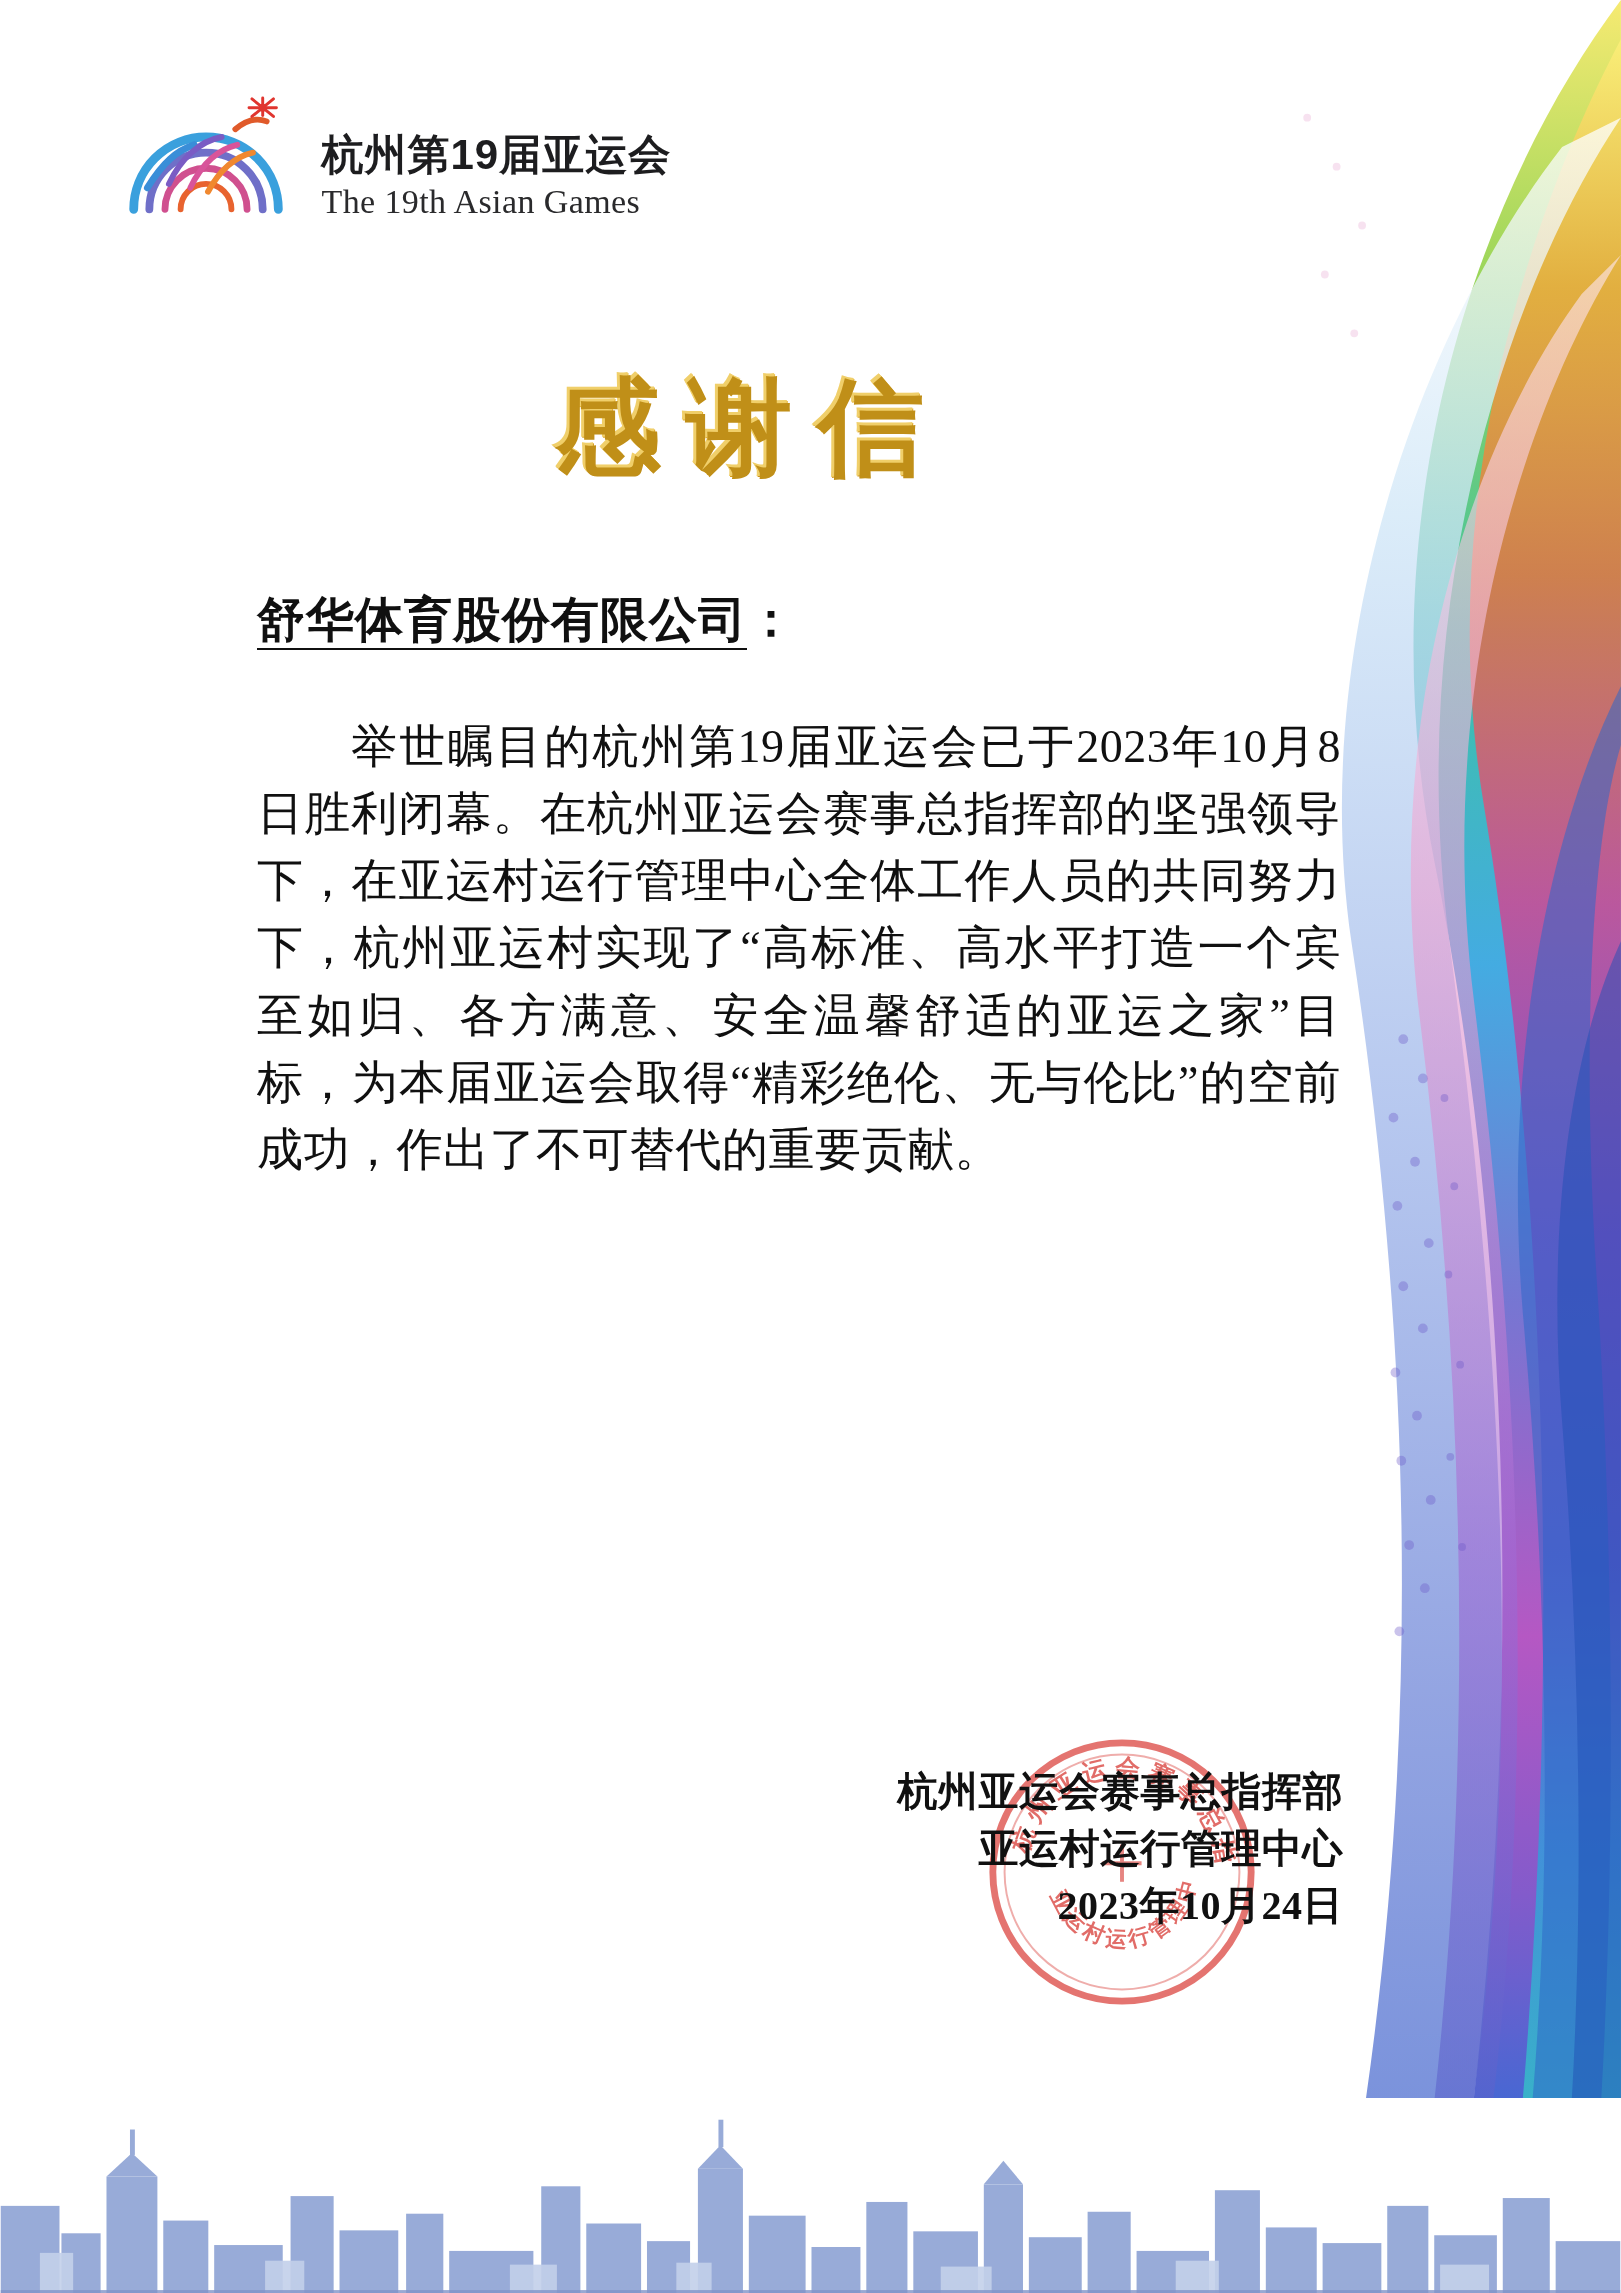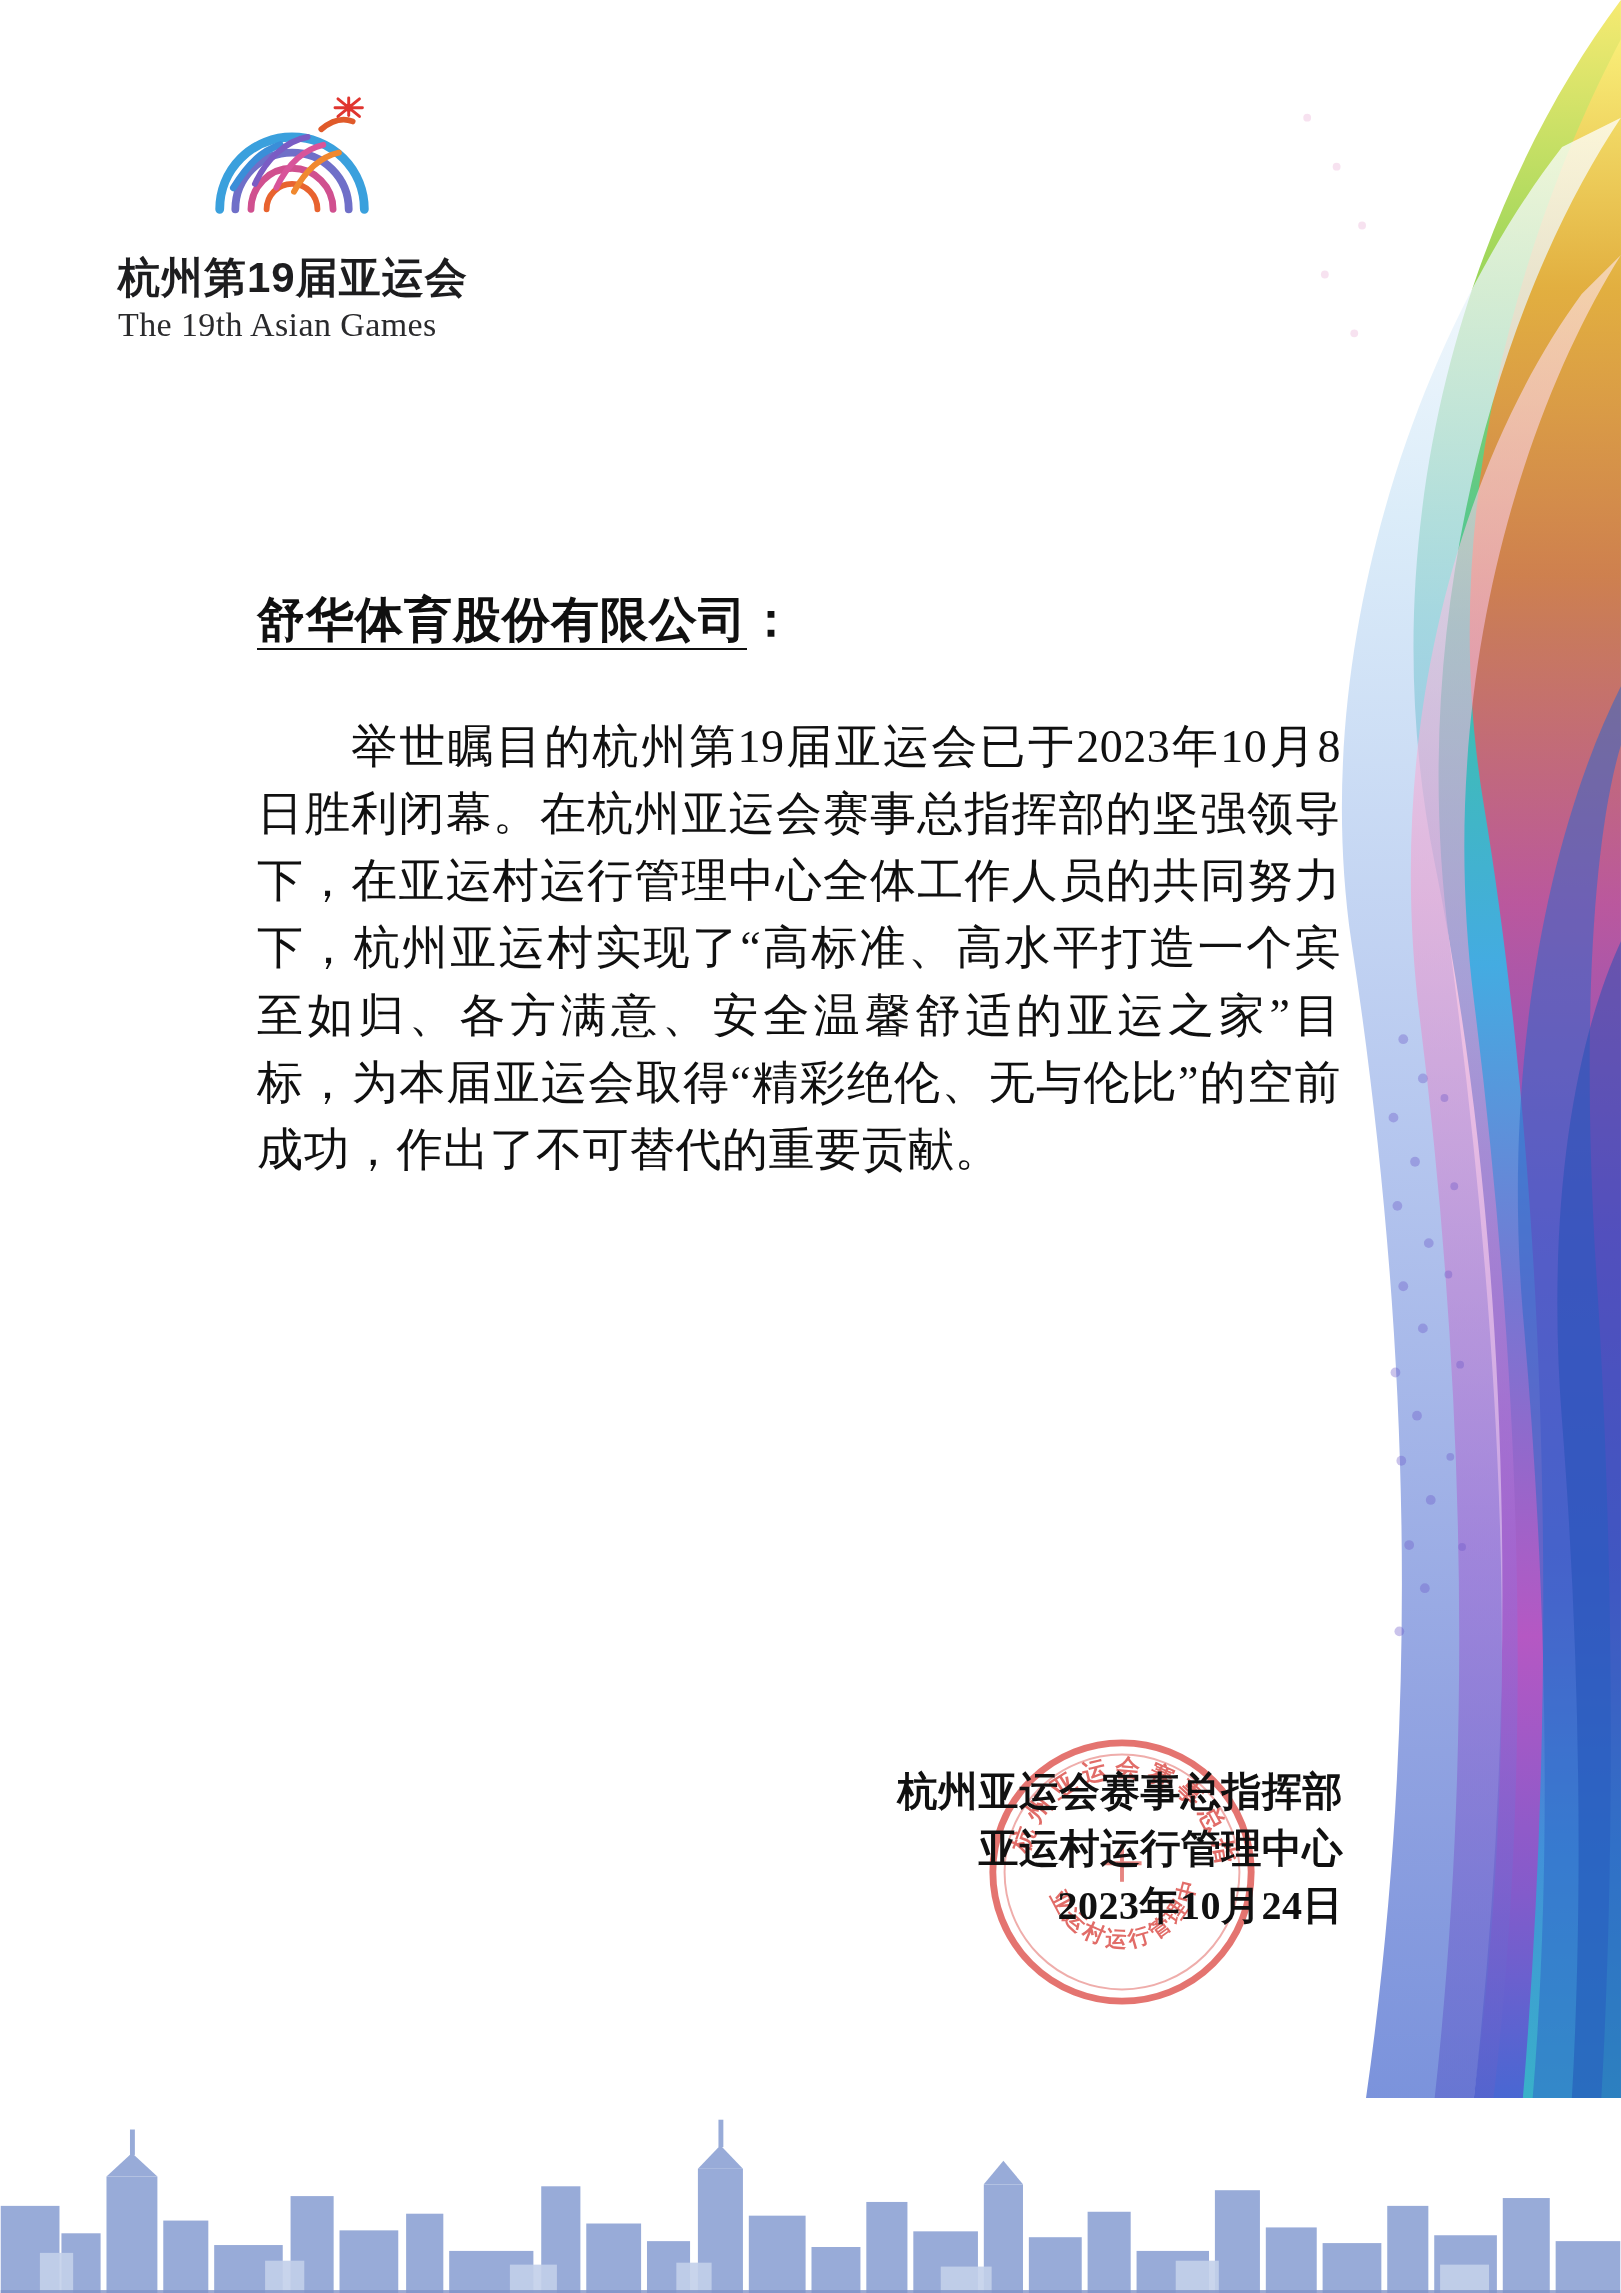--- a/index.html
+++ b/index.html
@@ -29,23 +29,22 @@
     pointer-events: none;
   }
   .ribbon-wrap svg { display: block; }
 
   
   .header {
     position: absolute;
     top: 94px;
     left: 118px;
     display: flex;
-    align-items: center;
+    align-items: flex-end;
     gap: 25.5px;
-    flex-direction: column;
   }
   .emblem {
     width: 178px;
     height: 129px;
     position: relative;
   }
   .emblem svg { display: block; }
   .emblem-text {
     display: flex;
     flex-direction: column;
@@ -260,20 +259,21 @@
         </g>
         <circle cx="148" cy="14" r="4" fill="#e0352f"></circle>
       </svg>
     </div>
     <div class="emblem-text">
       <div class="emblem-cn">杭州第19届亚运会</div>
       <div class="emblem-en">The 19th Asian Games</div>
     </div>
   </div>
 
+  <div class="doc-title">感谢信</div>
 
   <div class="body-block">
     <div class="addressee"><span class="underlined">舒华体育股份有限公司</span><span>：</span></div>
     <p class="para">举世瞩目的杭州第19届亚运会已于2023年10月8日胜利闭幕。在杭州亚运会赛事总指挥部的坚强领导下，在亚运村运行管理中心全体工作人员的共同努力下，杭州亚运村实现了“高标准、高水平打造一个宾至如归、各方满意、安全温馨舒适的亚运之家”目标，为本届亚运会取得“精彩绝伦、无与伦比”的空前成功，作出了不可替代的重要贡献。</p>
   </div>
 
   <div class="seal">
     <svg width="274" height="274" viewBox="0 0 280 280" xmlns="http://www.w3.org/2000/svg">
       <circle cx="140" cy="140" r="132" fill="none" stroke="#d9403a" stroke-width="7" opacity="0.85"></circle>
       <circle cx="140" cy="140" r="120" fill="none" stroke="#d9403a" stroke-width="2" opacity="0.5"></circle>

